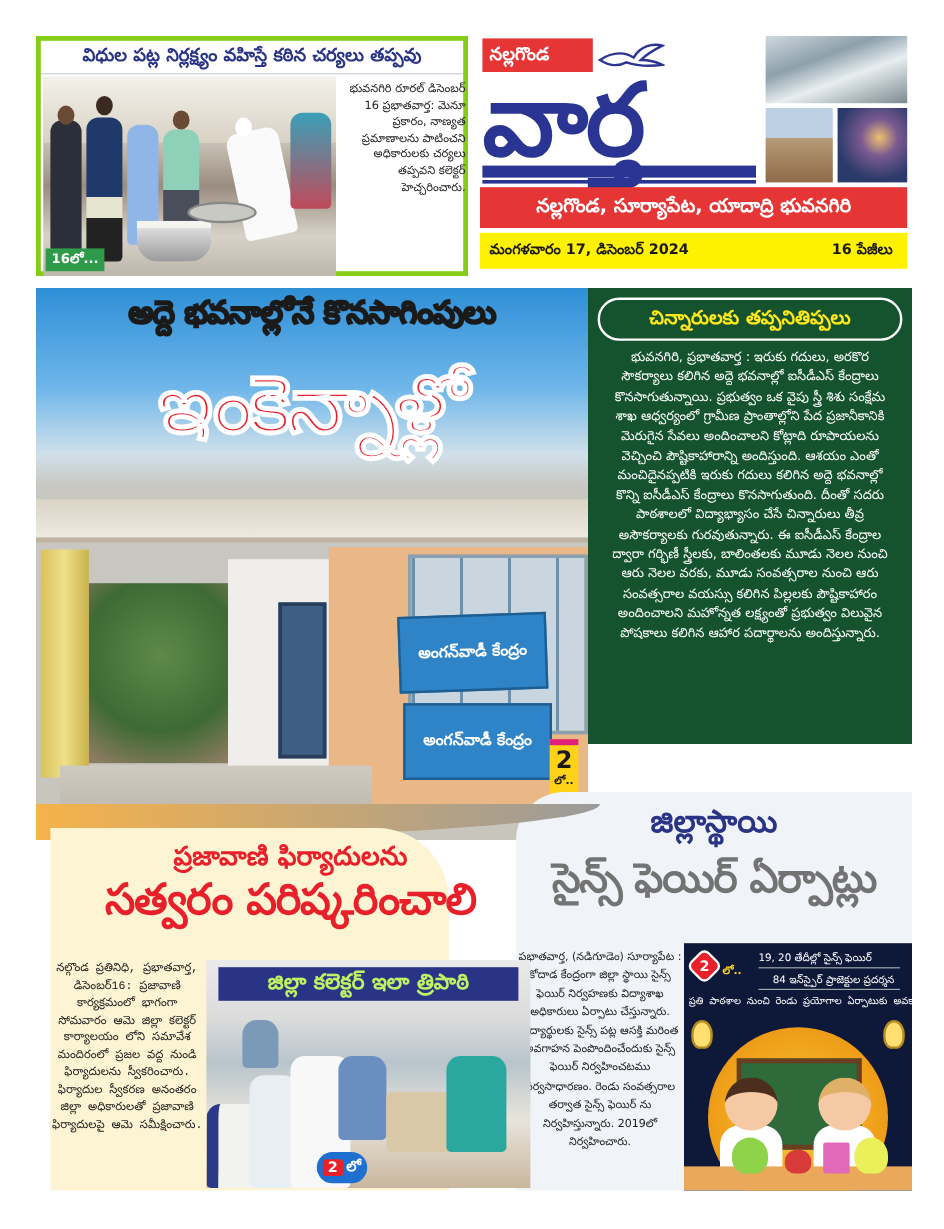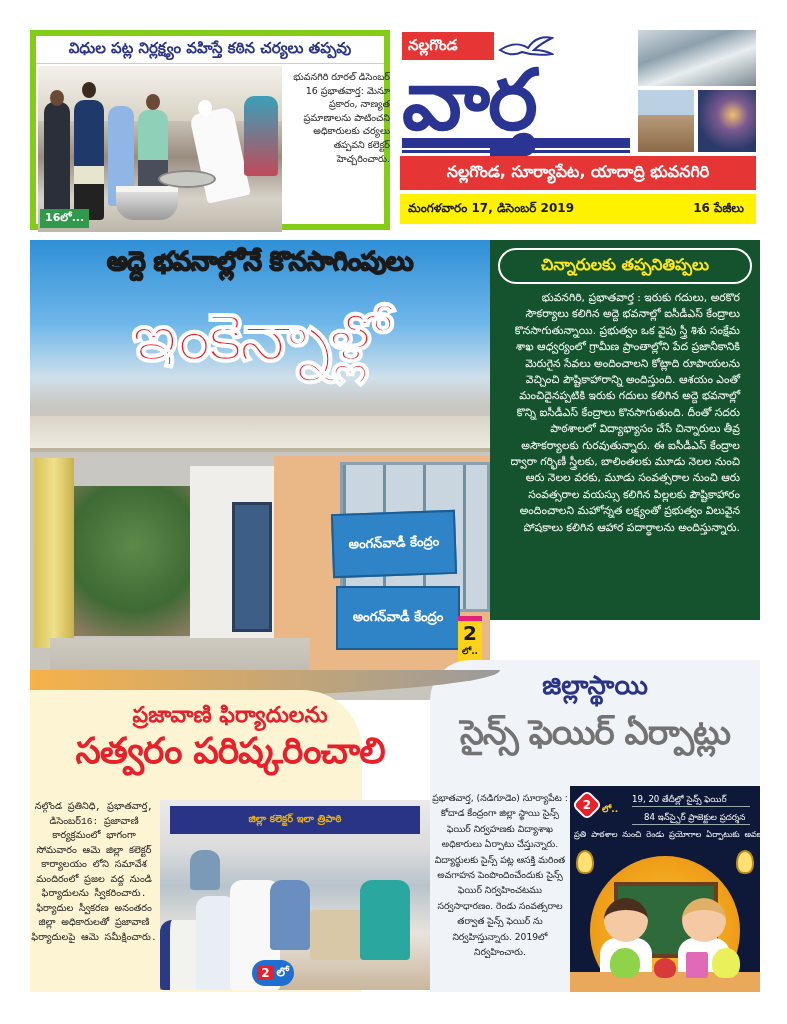--- a/index.html
+++ b/index.html
@@ -2,21 +2,21 @@
 <html><head>
 <meta charset="utf-8">
 <style>
   * { box-sizing: border-box; margin: 0; padding: 0; }
   html, body { width: 787px; height: 1024px; background: #ffffff; overflow: hidden; }
   body { font-family: "DejaVu Sans", sans-serif; position: relative; }
 
   .page { position: absolute; left: 30px; top: 30px; width: 730px; height: 962px; }
 
   
-  .top-news { position: absolute; left: 0; top: 0; width: 360px; height: 200px; border: 6px solid #84cc16; background: #fff; }
+  .top-news { position: absolute; left: 0; top: 0; width: 360px; height: 200px; border: 4px solid #84cc16; background: #fff; }
   .top-news .headline { height: 28px; display: flex; align-items: center; justify-content: center; color: #2a3486; font-weight: bold; font-size: 15px; border-bottom: 1px solid #ccd; white-space: nowrap; overflow: hidden; }
   .top-news .photo { position: absolute; left: 2px; top: 30px; width: 244px; height: 166px; background: linear-gradient(180deg,#e4e2dc 0%,#cfc8bd 30%,#9a8d80 55%,#d7d2c8 80%,#bdb6aa 100%); overflow: hidden; }
   .photo .wall { position:absolute; left:0; top:0; width:100%; height:55px; background:linear-gradient(180deg,#f3f1ea,#d9d2c4); }
   .photo .p { position:absolute; border-radius: 10px 10px 4px 4px; }
   .photo .head { position:absolute; width:14px; height:16px; border-radius:50%; background:#6b4a35; }
   .photo .pot { position:absolute; left:78px; top:120px; width:62px; height:34px; border-radius:0 0 18px 18px; background:linear-gradient(#ddd,#9a9a9a); border-top:6px solid #f4f4f0; }
   .photo .lid { position:absolute; left:120px; top:104px; width:58px; height:18px; border-radius:50%; background:#c9c9c4; border:2px solid #888; }
   .photo .tag16 { position:absolute; left:2px; bottom:4px; background:#2e9a4a; color:#fff; font-size:11px; font-weight:bold; padding:2px 5px; }
   .top-news .side { position:absolute; left:250px; top:30px; width:106px; }
   .top-news .redbox { background:#e52a2a; color:#fff; text-align:center; font-size:11px; font-weight:bold; line-height:15px; padding:3px 2px; border:1px solid #b51a1a; }
@@ -51,29 +51,29 @@
   .b-floor { position:absolute; left:20px; top:222px; width:260px; height:62px; background:linear-gradient(#cfcac0,#b5afa4); }
   .signboard { position:absolute; width:124px; height:64px; background:#2f84c8; border:2px solid #1d5e92; color:#fff; font-size:13px; font-weight:bold; display:flex; align-items:center; justify-content:center; white-space:nowrap; }
   .sb1 { left:302px; top:96px; transform:rotate(-2deg); }
   .sb2 { left:306px; top:170px; }
   .page-ref { position:absolute; left:428px; top:200px; width:24px; height:56px; background:#ffd21a; border-top:5px solid #e0207a; color:#1a1a1a; font-size:20px; font-weight:900; text-align:center; line-height:24px; }
   .page-ref small { display:block; font-size:9px; line-height:12px; }
 
   
   .red-col { position:absolute; left:460px; top:210px; width:270px; height:380px; background:#14532d; color:#fff; }
   .red-col .pill { margin:8px 8px 6px 8px; height:36px; border:2px solid #fff; border-radius:18px; display:flex; align-items:center; justify-content:center; color:#ffe81a; font-size:16px; font-weight:bold; white-space:nowrap; }
-  .red-col .text { font-size:10.8px; line-height:16.4px; text-align:right; padding:0 20px; }
-
-  
-  .bottom-left { position:absolute; left:0; top:660px; width:332px; height:302px; background:#fdf4d4; border-radius:0 60px 0 0; }
+  .red-col .text { font-size:10.8px; line-height:16.4px; text-align:center; padding:0 20px; }
+
+  
+  .bottom-left { position:absolute; left:12px; top:660px; width:332px; height:302px; background:#fdf4d4; border-radius:0 60px 0 0; }
   .bl-kicker { position:absolute; left:0; top:12px; width:400px; text-align:center; color:#e8202a; font-size:22px; font-weight:bold; white-space:nowrap; }
   .bl-title { position:absolute; left:0; top:40px; width:400px; text-align:center; color:#e8202a; font-size:36px; font-weight:900; white-space:nowrap; letter-spacing:-1px; }
   .bl-text { position:absolute; left:0; top:110px; width:128px; font-size:9.6px; line-height:14.5px; text-align:center; color:#1a1a1a;font-family:Liberation Mono, monospace; }
   .bl-photo { position:absolute; left:130px; top:110px; width:270px; height:190px; background:linear-gradient(180deg,#eaeaea 0%,#dcdcdc 25%,#b8c4cc 45%,#e8e4dc 70%,#c9b69c 100%); overflow:hidden; }
-  .bl-banner { position:absolute; left:10px; top:6px; width:250px; height:28px; background:#2a3486; color:#eab308; font-size:10px; font-weight:bold; display:flex; align-items:center; justify-content:center; white-space:nowrap; }
+  .bl-banner { position:absolute; left:10px; top:6px; width:250px; height:28px; background:#2a3486; color:#bef264; font-size:18px; font-weight:bold; display:flex; align-items:center; justify-content:center; white-space:nowrap; }
   .bl-person { position:absolute; border-radius:12px 12px 4px 4px; }
   .bl-pageref { position:absolute; left:92px; top:160px; width:42px; height:26px; background:#1f6fd0; border-radius:13px; color:#fff; font-weight:bold; font-size:12px; display:flex; align-items:center; justify-content:center; gap:3px; }
   .bl-pageref .n { background:#e8202a; padding:0 4px; border-radius:3px; }
 
   .bottom-right { position:absolute; left:400px; top:630px; width:330px; height:332px; background:#f0f3f8; border-radius:40px 0 0 0; }
   .br-kicker { position:absolute; left:0; top:10px; width:330px; text-align:center; color:#2a3486; font-size:26px; font-weight:900; white-space:nowrap; }
   .br-title { position:absolute; left:0; top:52px; width:330px; text-align:center; color:#737373; font-size:34px; font-weight:900; white-space:nowrap; letter-spacing:-1px; }
   .br-text { position:absolute; left:2px; top:130px; width:136px; font-size:9.2px; line-height:15.4px; text-align:center; color:#1a1a1a; }
   .br-box { position:absolute; left:140px; top:126px; width:190px; height:206px; background:#0e1838; overflow:hidden; }
   .br-info { position:absolute; left:0; top:0; width:190px; height:58px; color:#fff; font-size:8.6px; }
@@ -134,21 +134,21 @@
       <path d="M2 16 C14 8, 24 10, 30 14 C36 4, 46 2, 54 4 C46 8, 40 12, 36 16 C44 16, 50 18, 54 20 C40 22, 30 20, 24 18 C16 22, 8 20, 2 16 Z" fill="#ffffff" stroke="#2a3593" stroke-width="2"></path>
     </svg>
     <div class="logo">వార్త</div>
     <div class="logo-bar"></div>
     <div class="logo-bar2"></div>
     <div class="img-dam"></div>
     <div class="img-temple"></div>
     <div class="img-city"></div>
     <div class="region-bar">నల్లగొండ, సూర్యాపేట, యాదాద్రి భువనగిరి</div>
     <div class="date-bar">
-      <span>మంగళవారం 17, డిసెంబర్ 2019</span>
+      <span>మంగళవారం 17, డిసెంబర్ 2024</span>
       <span>16 పేజీలు</span>
     </div>
   </div>
 
   <div class="main-story">
     <div class="kicker">అద్దె భవనాల్లోనే కొనసాగింపులు</div>
     <div class="main-title">ఇంకెన్నాళ్లో</div>
     <div class="building">
       <div class="b-roof"></div>
       <div class="b-trees"></div>

